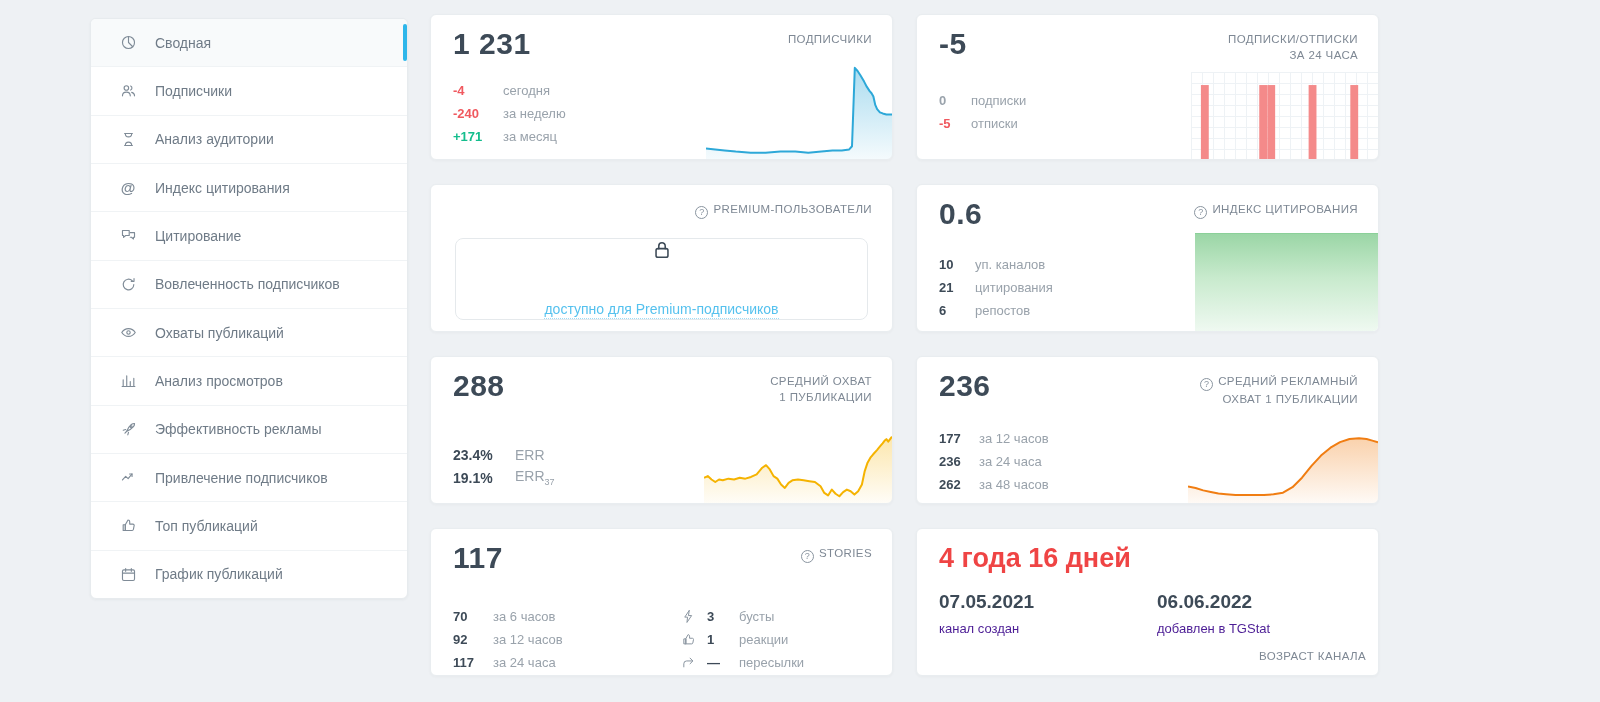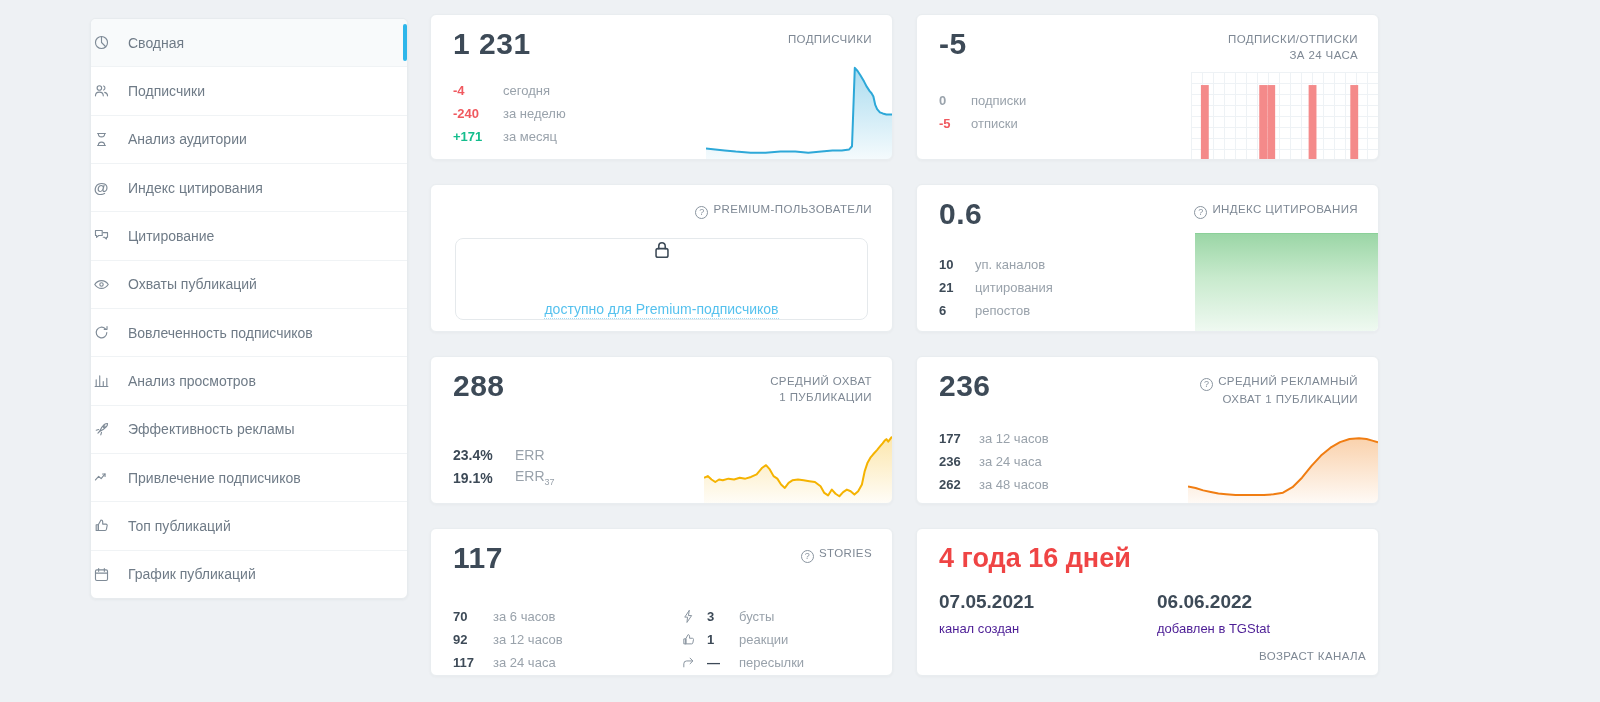--- a/index.html
+++ b/index.html
@@ -11,21 +11,21 @@
   }
   
   .sidebar{
     position:absolute;left:90px;top:18px;width:316px;height:579px;
     background:#fff;border:1px solid #e7ebee;border-radius:6px;
     box-shadow:0 1px 3px rgba(40,50,60,.05);
     display:flex;flex-direction:column;overflow:hidden;
   }
   .side-item{
     flex:1;display:flex;align-items:center;gap:17px;
-    position:relative;cursor:pointer;
+    padding-left:27px;position:relative;cursor:pointer;
   }
   .side-item:not(:first-child){border-top:1px solid #f0f3f5;}
   .side-item.active{background:#f8fafb;}
   .side-icon{width:20px;height:18px;display:inline-flex;align-items:center;justify-content:center;color:#7f8b97;}
   .side-icon svg{width:17px;height:17px;stroke:#7f8b97;fill:none;stroke-width:1.6;stroke-linecap:round;stroke-linejoin:round;}
   .at-glyph{font-size:15px;font-weight:700;color:#7f8b97;line-height:1;}
   .side-label{font-size:14px;color:#6f7b87;}
   .active-bar{position:absolute;right:0;top:5px;bottom:5px;width:4px;border-radius:3px;background:#2eb6ea;}
   
   .grid{
@@ -142,34 +142,34 @@
         <svg viewBox="0 0 24 24">
           <path d="M3.5 5h9.5v7H8l-3 2.6V12H3.5z"></path>
           <path d="M14.5 8h6v6.5H19V17l-2.8-2.5h-1.7"></path>
         </svg>
       </span>
       <span class="side-label">Цитирование</span>
     </div>
     <div class="side-item">
       <span class="side-icon">
         <svg viewBox="0 0 24 24">
+          <path d="M19.5 12a7.5 7.5 0 11-2.2-5.3"></path>
+          <path d="M19.8 3.5v4h-4"></path>
+        </svg>
+      </span>
+      <span class="side-label">Вовлеченность подписчиков</span>
+    </div>
+    <div class="side-item">
+      <span class="side-icon">
+        <svg viewBox="0 0 24 24">
           <path d="M2.5 12S6 6.5 12 6.5 21.5 12 21.5 12 18 17.5 12 17.5 2.5 12 2.5 12z"></path>
           <circle cx="12" cy="12" r="2.4"></circle>
         </svg>
       </span>
       <span class="side-label">Охваты публикаций</span>
-    </div>
-    <div class="side-item">
-      <span class="side-icon">
-        <svg viewBox="0 0 24 24">
-          <path d="M19.5 12a7.5 7.5 0 11-2.2-5.3"></path>
-          <path d="M19.8 3.5v4h-4"></path>
-        </svg>
-      </span>
-      <span class="side-label">Вовлеченность подписчиков</span>
     </div>
     <div class="side-item">
       <span class="side-icon">
         <svg viewBox="0 0 24 24">
           <path d="M4.5 20v-9M9.5 20V5.5M14.5 20v-6.5M19.5 20V9M3 20.5h18"></path>
         </svg>
       </span>
       <span class="side-label">Анализ просмотров</span>
     </div>
     <div class="side-item">

